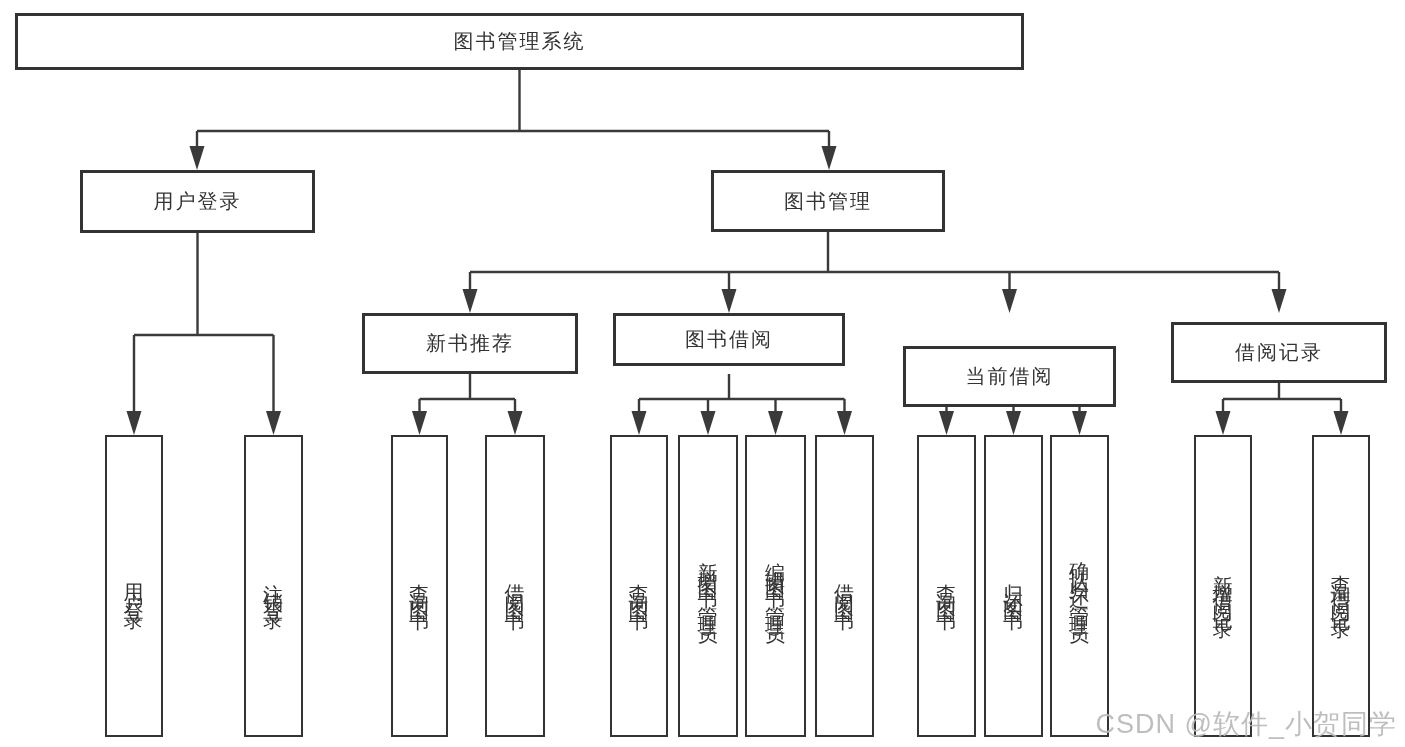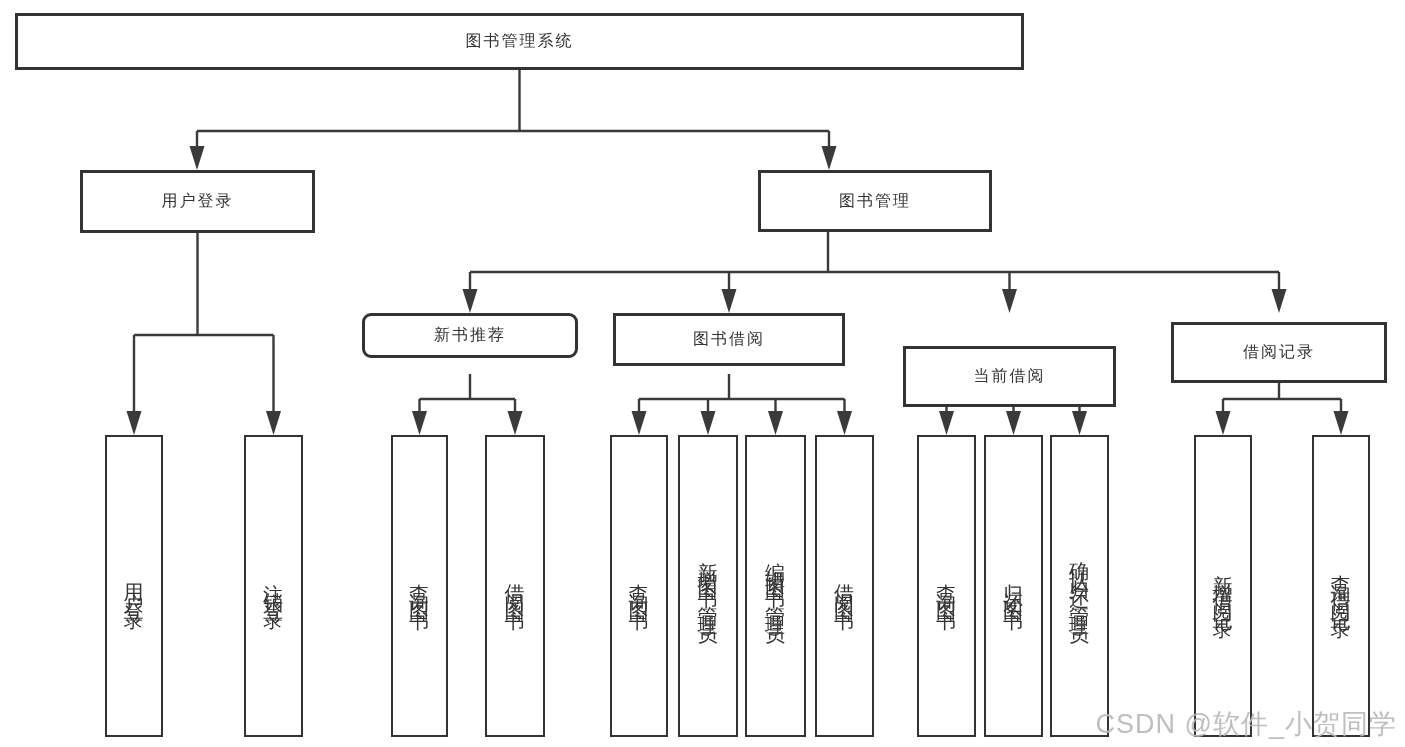--- a/index.html
+++ b/index.html
@@ -16,21 +16,21 @@
     position: absolute;
     background: #ffffff;
     border: 3px solid #333333;
     box-sizing: border-box;
     display: flex;
     align-items: center;
     justify-content: center;
     color: #333333;
     z-index: 2;
   }
-  .h-node { font-size: 16px; letter-spacing: 2px; }
+  .h-node { font-size: 20px; letter-spacing: 2px; }
   .root-node { left: 15px; top: 13px; width: 1009px; height: 57px; }
   .v-node { border-width: 2.5px; top: 435px; height: 302px; }
   .v-node .vtext {
     writing-mode: vertical-rl;
     text-orientation: mixed;
     font-size: 20px;
     letter-spacing: 9px;
     line-height: 1;
     white-space: nowrap;
   }
@@ -90,25 +90,25 @@
     </g>
   </svg>
 
   <div class="node h-node root-node">
     <span>图书管理系统</span>
   </div>
 
   <div class="node h-node" style="left:80px; top:170px; width:235px; height:63px;">
     <span>用户登录</span>
   </div>
-  <div class="node h-node" style="left:711px; top:170px; width:234px; height:62px;margin-left:47px;">
+  <div class="node h-node" style="left:711px; top:170px; width:234px; height:62px;">
     <span>图书管理</span>
   </div>
 
-  <div class="node h-node" style="left:362px; top:313px; width:216px; height:45px;border-radius:9px;">
+  <div class="node h-node" style="left:362px; top:313px; width:216px; height:61px;">
     <span>新书推荐</span>
   </div>
   <div class="node h-node" style="left:613px; top:313px; width:232px; height:53px;">
     <span>图书借阅</span>
   </div>
   <div class="node h-node" style="left:903px; top:313px; width:213px; height:61px;margin-top:33px;">
     <span>当前借阅</span>
   </div>
   <div class="node h-node" style="left:1171px; top:322px; width:216px; height:61px;">
     <span>借阅记录</span>

